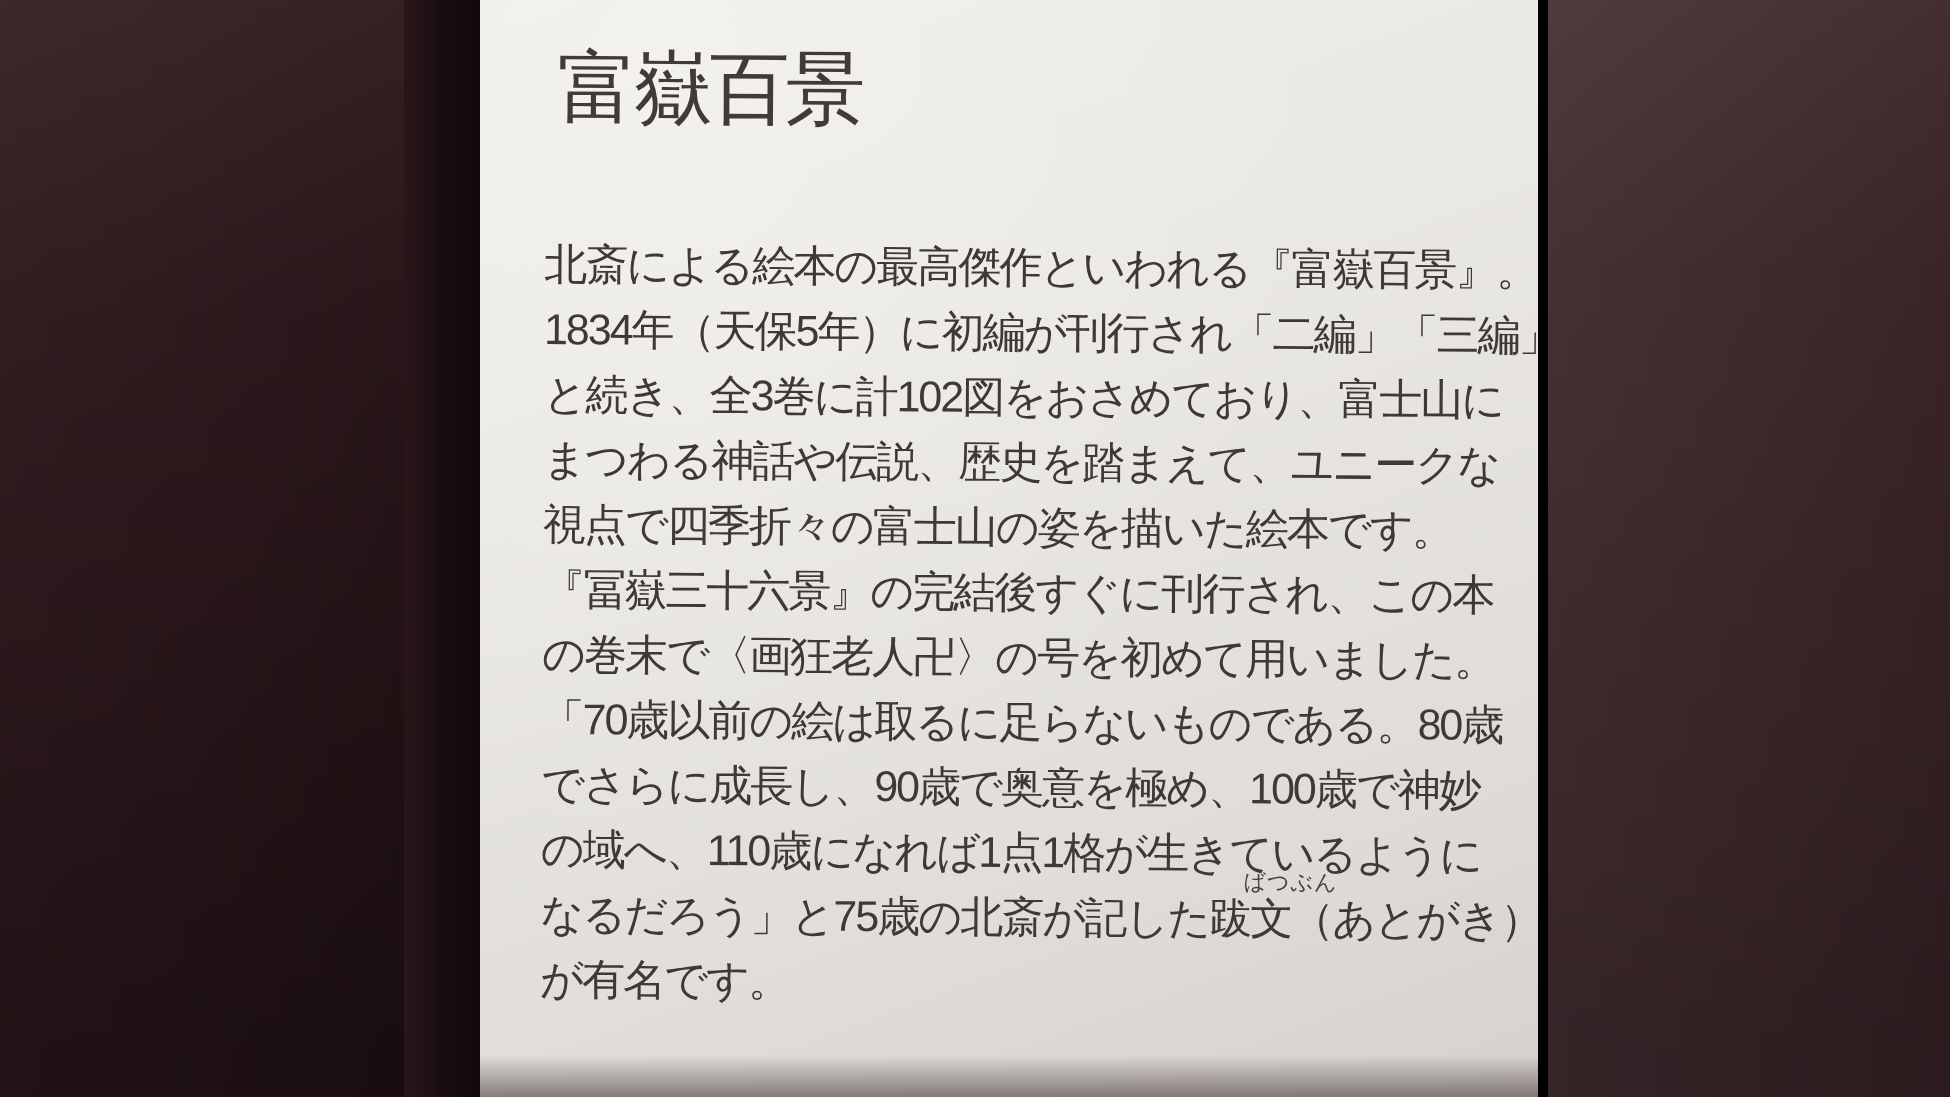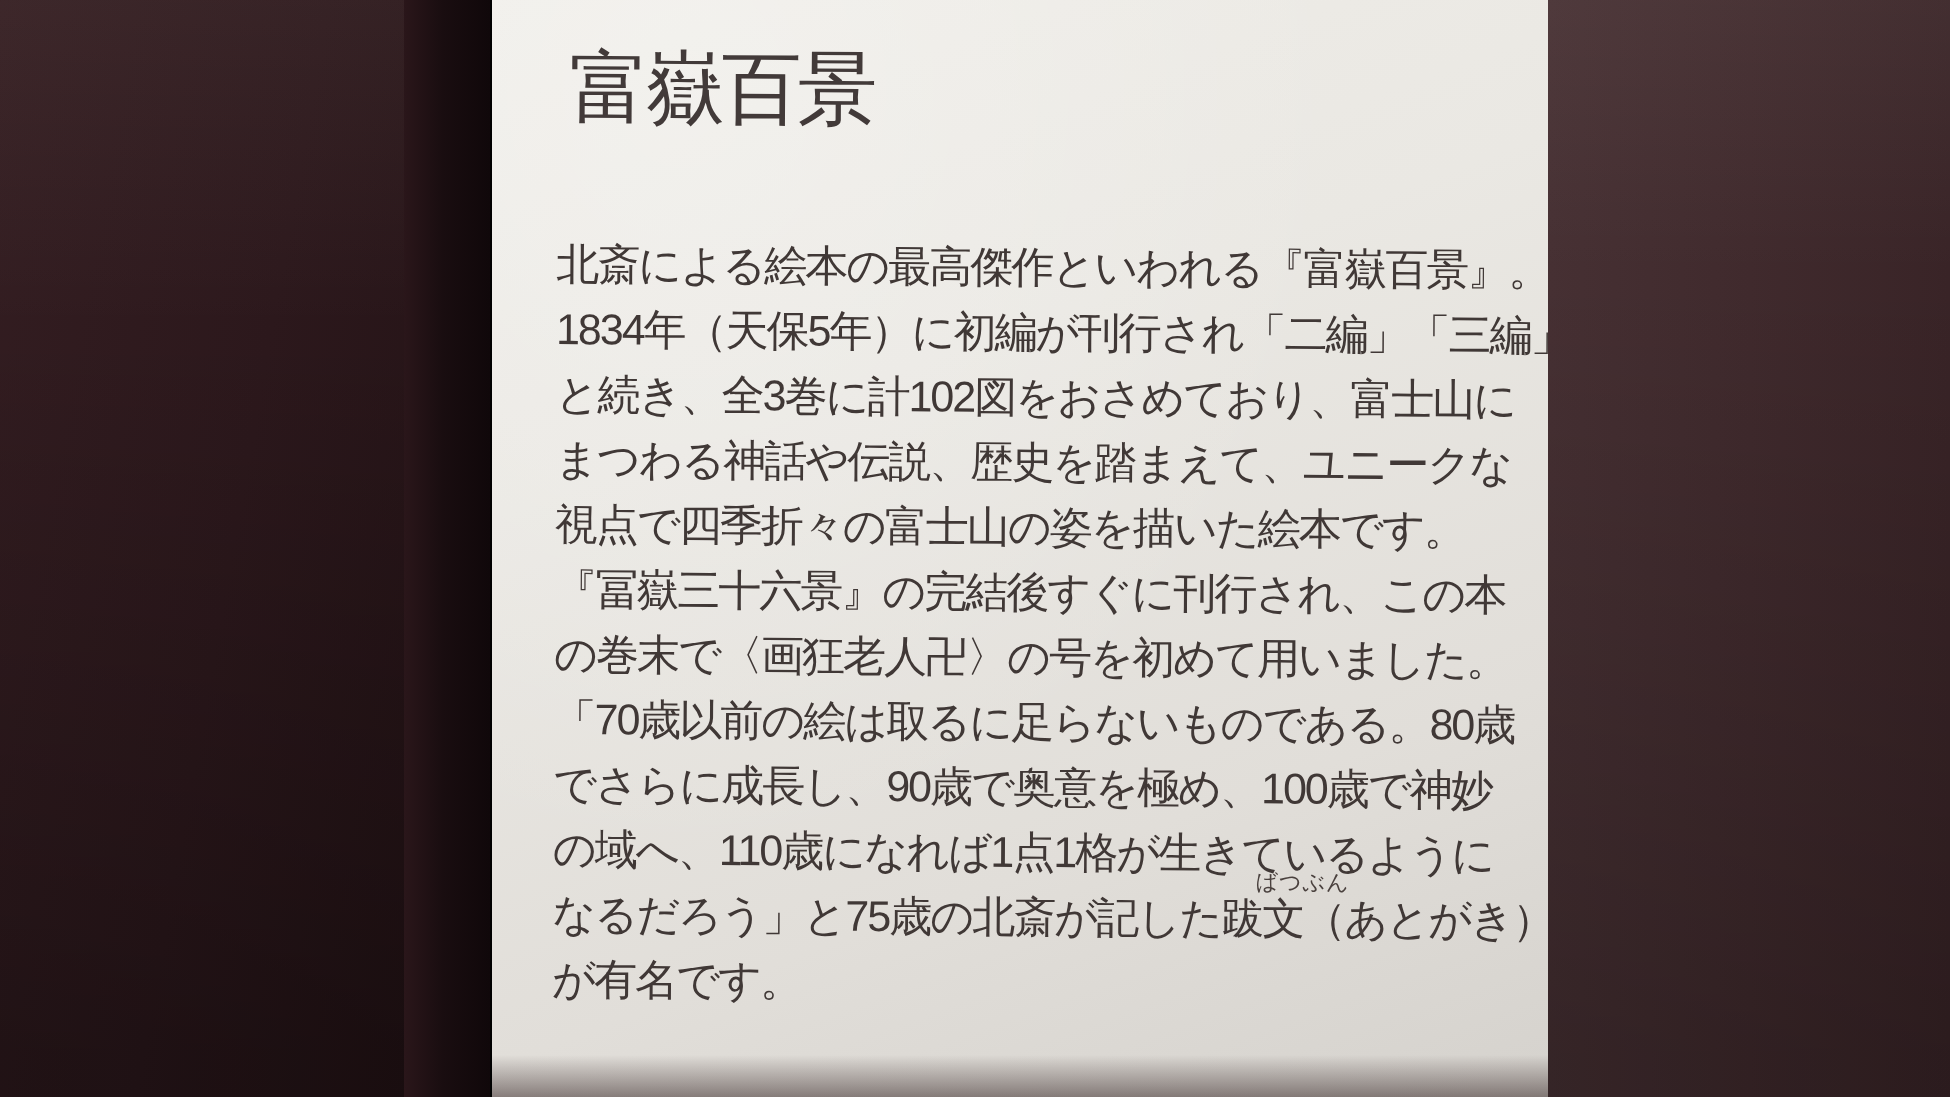--- a/index.html
+++ b/index.html
@@ -14,21 +14,21 @@
       linear-gradient(180deg, rgba(255,235,220,0.05), rgba(0,0,0,0) 30%, rgba(0,0,0,0.30) 96%),
       linear-gradient(100deg,#331d21 0%,#2c181c 55%,#241316 100%);
   }
   
   .panel-edge{
     position:absolute;top:0;left:404px;width:86px;height:100%;
     background:linear-gradient(90deg,#2a161a 0%,#190d10 45%,#10080a 100%);
   }
   
   .panel{
-    position:absolute;top:0;left:492px;width:1058px;height:100%;
+    position:absolute;top:0;left:480px;width:1058px;height:100%;
     background-image:
       radial-gradient(ellipse at 18% 8%, rgba(255,255,255,0.28), rgba(255,255,255,0) 55%),
       linear-gradient(160deg,#efede8 0%,#eae8e3 35%,#e1ded9 72%,#d5d2cd 100%);
   }
   .panel-bottom-shadow{
     position:absolute;left:0;bottom:0;width:100%;height:42px;
     background:linear-gradient(180deg, rgba(46,30,30,0), rgba(46,30,30,0.5));
   }
   
   .wall-right{

